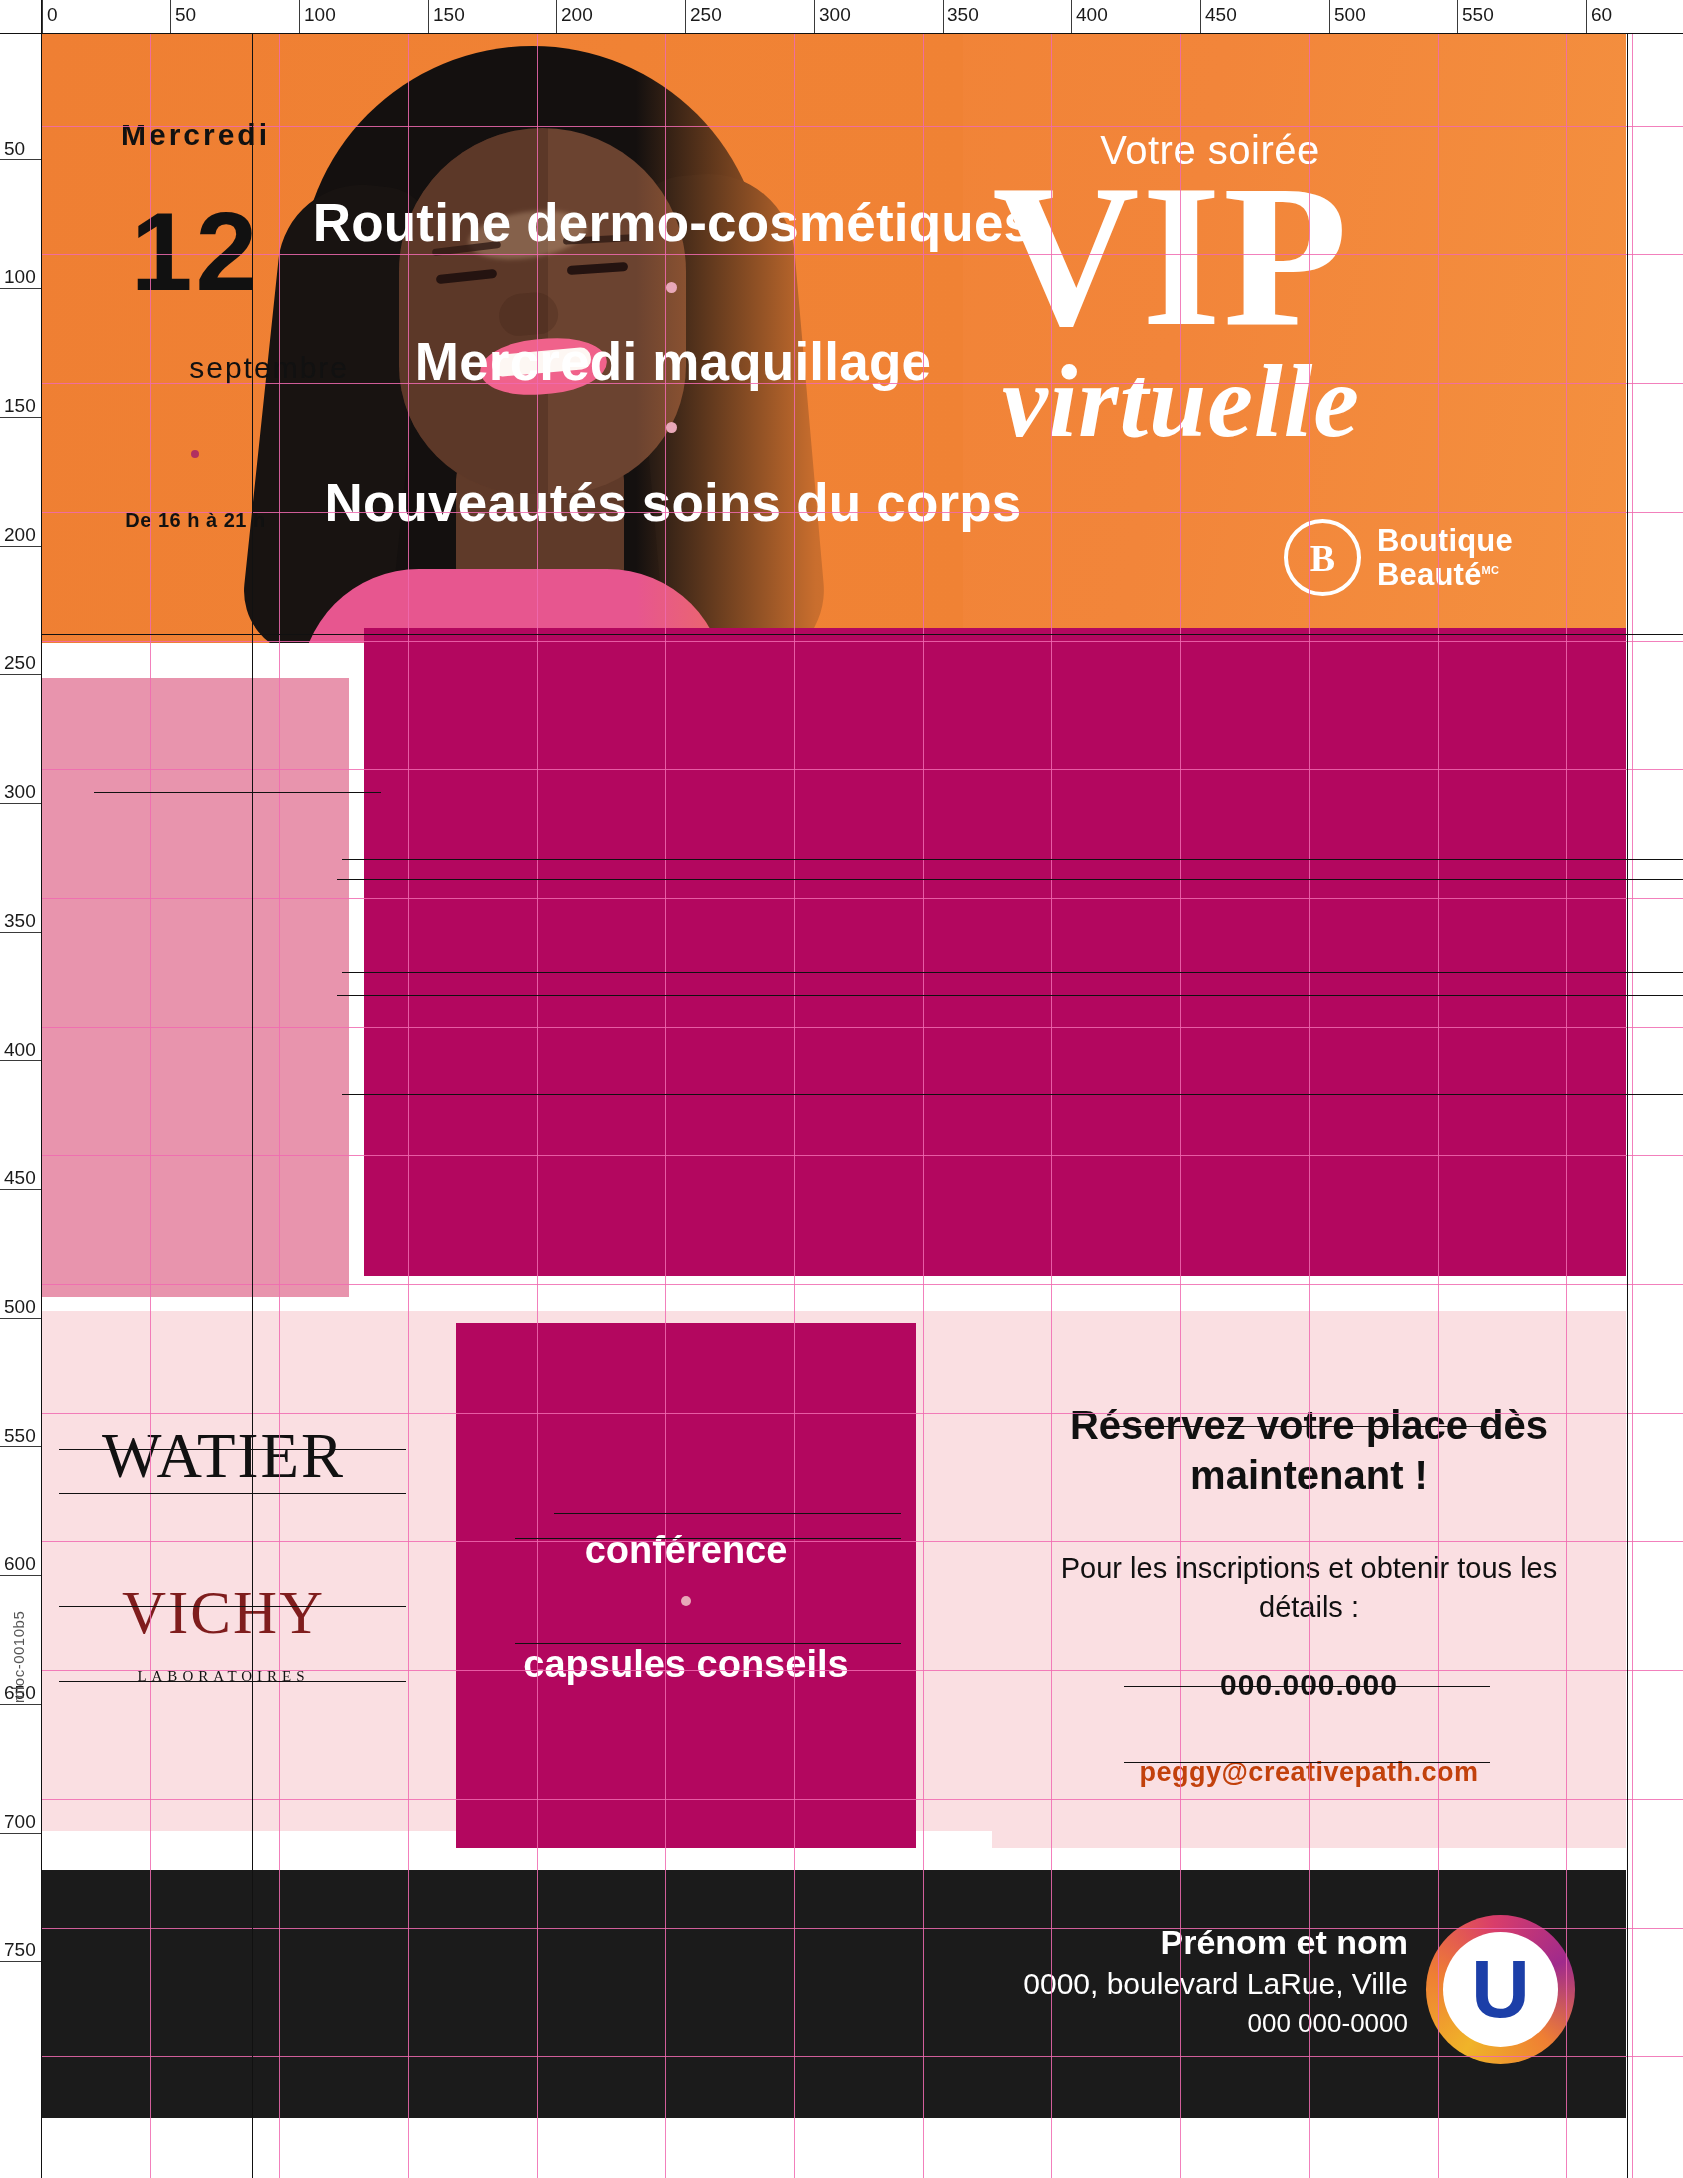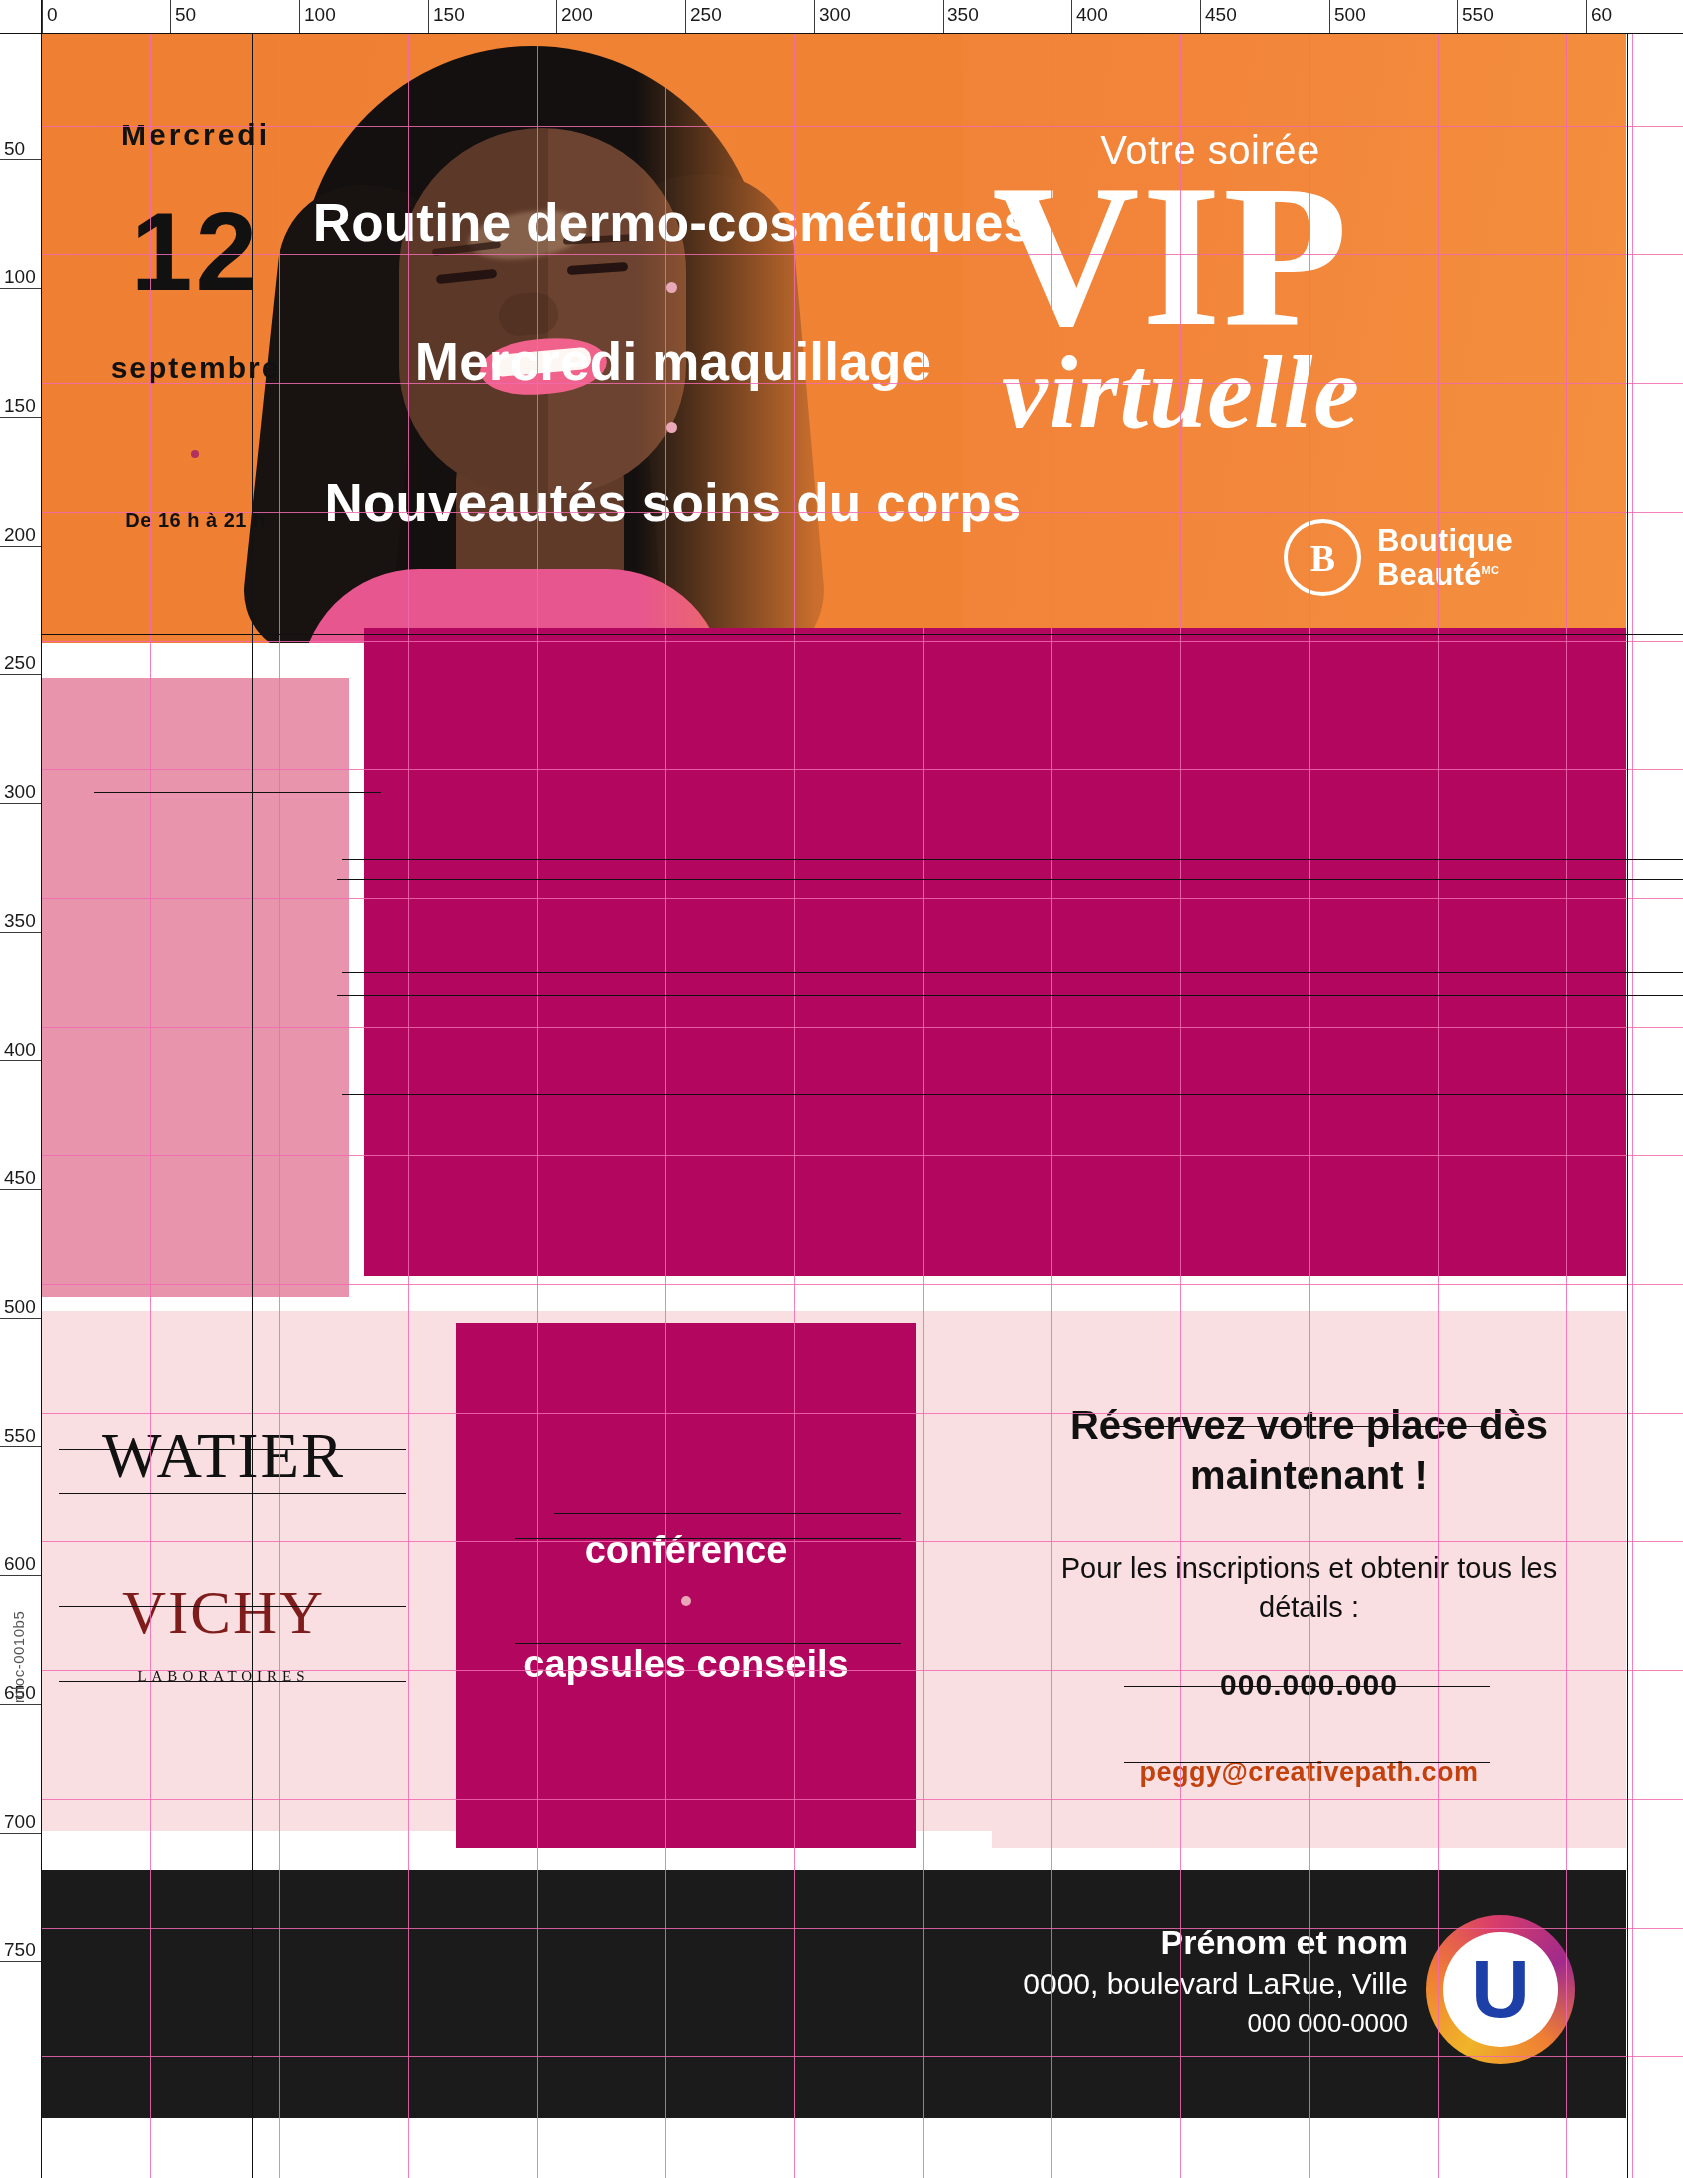--- a/index.html
+++ b/index.html
@@ -223,21 +223,21 @@
     text-align: center;
     color: #ffffff;
     font-family: "Liberation Serif", serif;
     font-size: 204px;
     font-weight: 700;
     line-height: 1;
     letter-spacing: 2px;
   }
   .hero-virtuelle {
     position: absolute;
-    left: 822px; top: 307px;
+    left: 822px; top: 316px;
     width: 634px;
     text-align: center;
     color: #ffffff;
     font-family: "Liberation Serif", serif;
     font-style: italic;
     font-weight: 700;
     font-size: 103px;
     line-height: 1;
     letter-spacing: 1px;
   }
@@ -282,22 +282,22 @@
   }
   .date-num {
     position: absolute; left: 0; top: 163px; width: 307px;
     text-align: center;
     font-size: 111px; font-weight: 700; letter-spacing: 3px;
     color: #111;
     line-height: 1;
   }
   .date-month {
     position: absolute; left: 0; top: 317px; width: 307px;
-    text-align: center;
-    font-size: 30px; font-weight: 700; letter-spacing: 2px;
+    text-align: right;
+    font-size: 30px; font-weight: 400; letter-spacing: 2px;
     color: #111;
   }
   .date-dot {
     position: absolute; left: 149px; top: 416px;
     width: 8px; height: 8px; border-radius: 50%; background: #b03060;
   }
   .date-hours {
     position: absolute; left: 0; top: 475px; width: 307px;
     text-align: center;
     font-size: 20px; font-weight: 700; letter-spacing: 0.5px;

